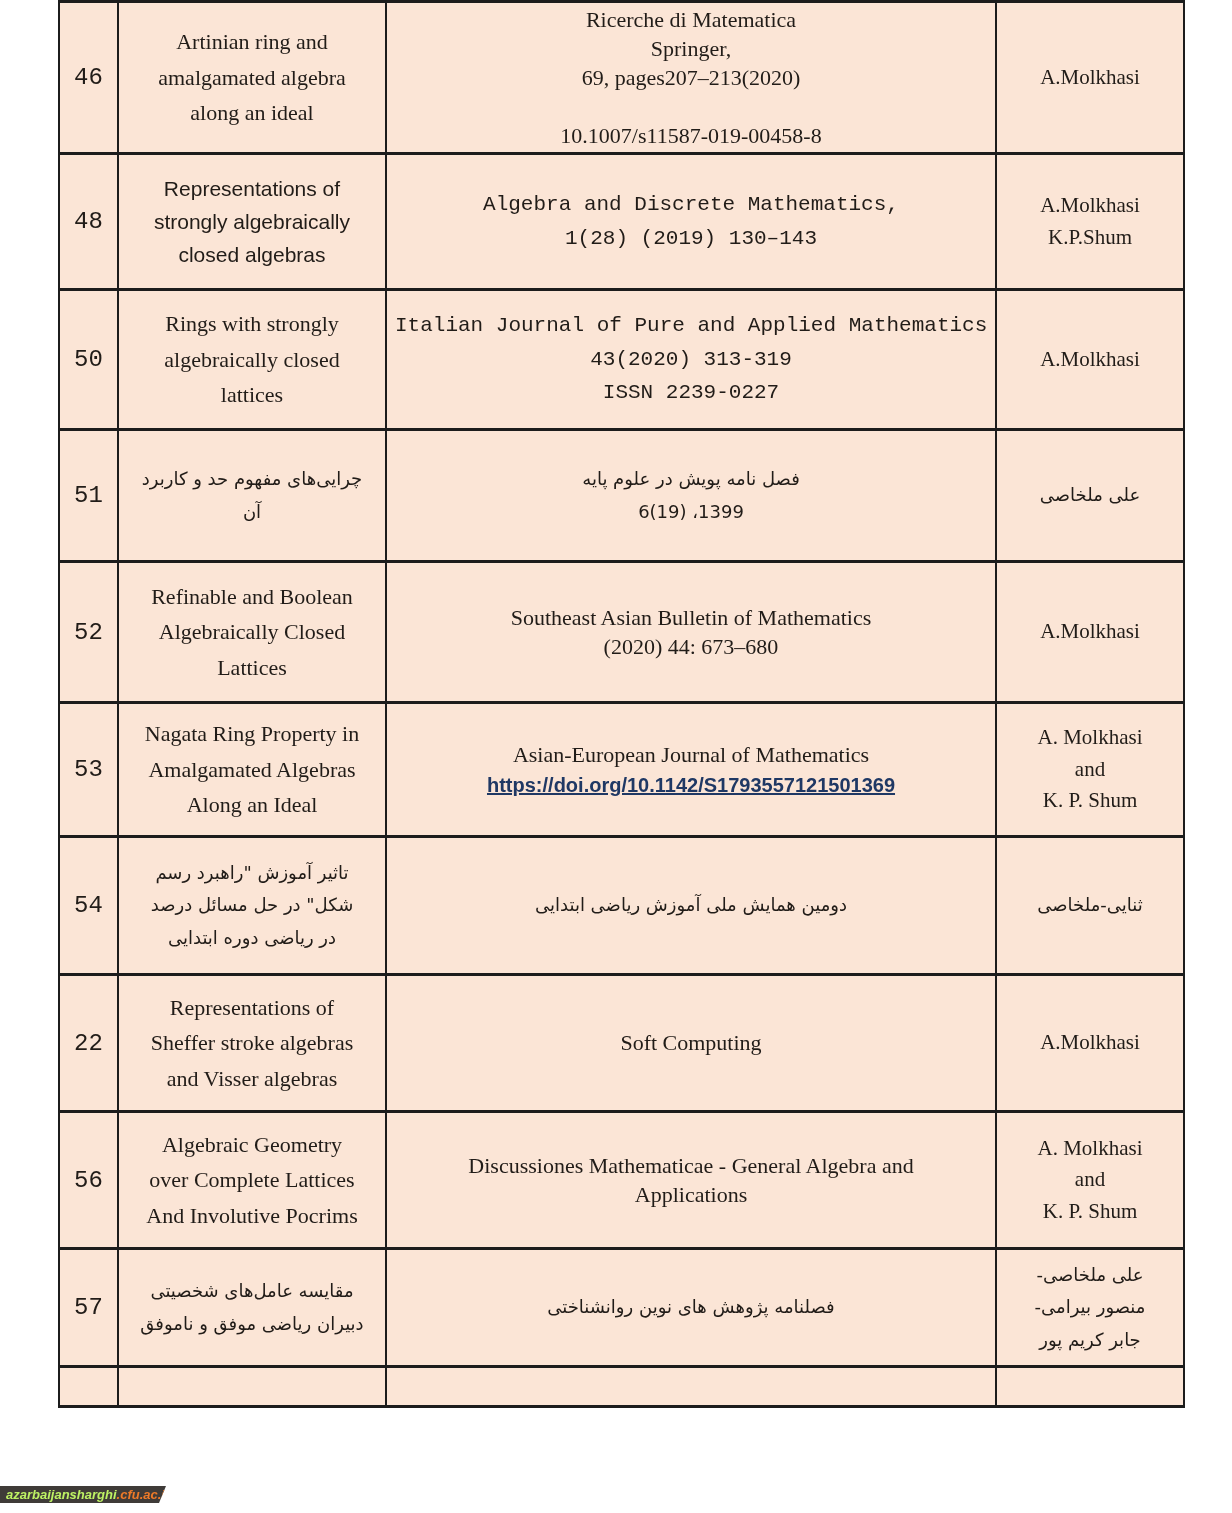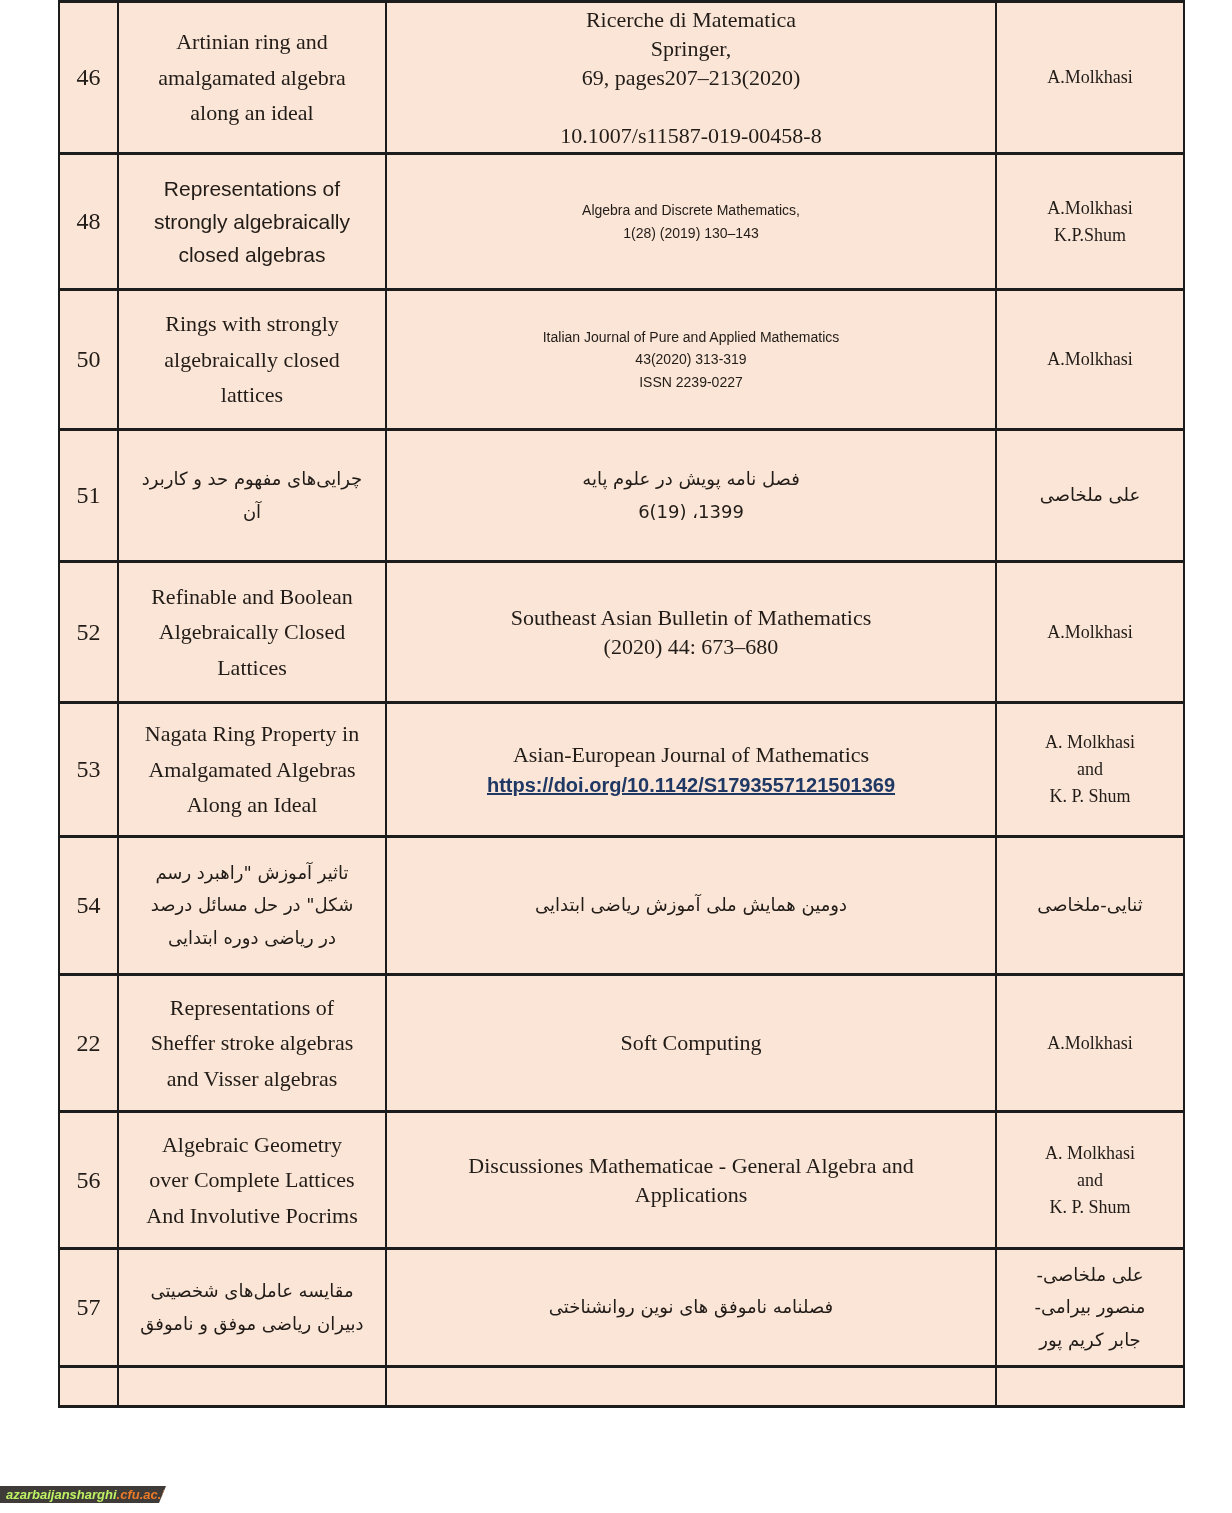--- a/index.html
+++ b/index.html
@@ -13,26 +13,26 @@
     width:1125px;
     border-collapse:collapse;table-layout:fixed;
     background:var(--cell-bg,#fbe5d6);
   }
   td{
     border:2px solid var(--line,#1c1c1c);
     border-top-width:3px;border-bottom-width:3px;
     text-align:center;vertical-align:middle;
     color:#211c18;padding:0 8px;overflow:hidden;
   }
-  .num{font-family:Liberation Serif, serif;font-size:24px;}
+  .num{font-family:Liberation Mono, monospace;font-size:24px;}
   .t-serif{font-family:"Liberation Serif",serif;font-size:22px;line-height:1.62;margin-left:34px;}
   .t-sans{font-family:"Liberation Sans",sans-serif;font-size:21px;line-height:1.58;}
   .v-serif{font-family:"Liberation Serif",serif;font-size:22px;line-height:1.32;}
-  .v-sans{font-family:Liberation Sans, sans-serif;font-size:14px;line-height:1.6;}
-  .a-serif{font-family:"Liberation Serif",serif;font-size:18px;line-height:1.5;}
+  .v-sans{font-family:Liberation Mono, monospace;font-size:21px;line-height:1.6;}
+  .a-serif{font-family:"Liberation Serif",serif;font-size:21px;line-height:1.5;}
   .fa{font-family:"DejaVu Sans",sans-serif;font-size:18px;line-height:1.8;direction:rtl;}
   .line{white-space:nowrap;}
   .blank-line{height:1.32em;}
   a.doi{
     font-family:"Liberation Sans",sans-serif;font-weight:bold;font-size:20px;
     color:var(--link,#1f3864);text-decoration:underline;
   }
   .watermark{
     position:absolute;left:0;top:1486px;height:17px;width:166px;
     background:var(--wm-bg,#3f3b38);
@@ -196,21 +196,21 @@
           <div class="line">K. P. Shum</div>
         </td>
       </tr>
       <tr style="height: 118px;">
         <td class="num">57</td>
         <td class="fa" dir="rtl">
           <div class="line" dir="rtl">مقایسه عامل‌های شخصیتی</div>
           <div class="line" dir="rtl">دبیران ریاضی موفق و ناموفق</div>
         </td>
         <td class="fa" dir="rtl">
-          <div class="line" dir="rtl">فصلنامه ناموفق های نوین روانشناختی</div>
+          <div class="line" dir="rtl">فصلنامه پژوهش های نوین روانشناختی</div>
         </td>
         <td class="fa" dir="rtl">
           <div class="line" dir="rtl">علی ملخاصی-</div>
           <div class="line" dir="rtl">منصور بیرامی-</div>
           <div class="line" dir="rtl">جابر کریم پور</div>
         </td>
       </tr>
       <tr style="height: 40px;">
         <td></td>
         <td></td>

